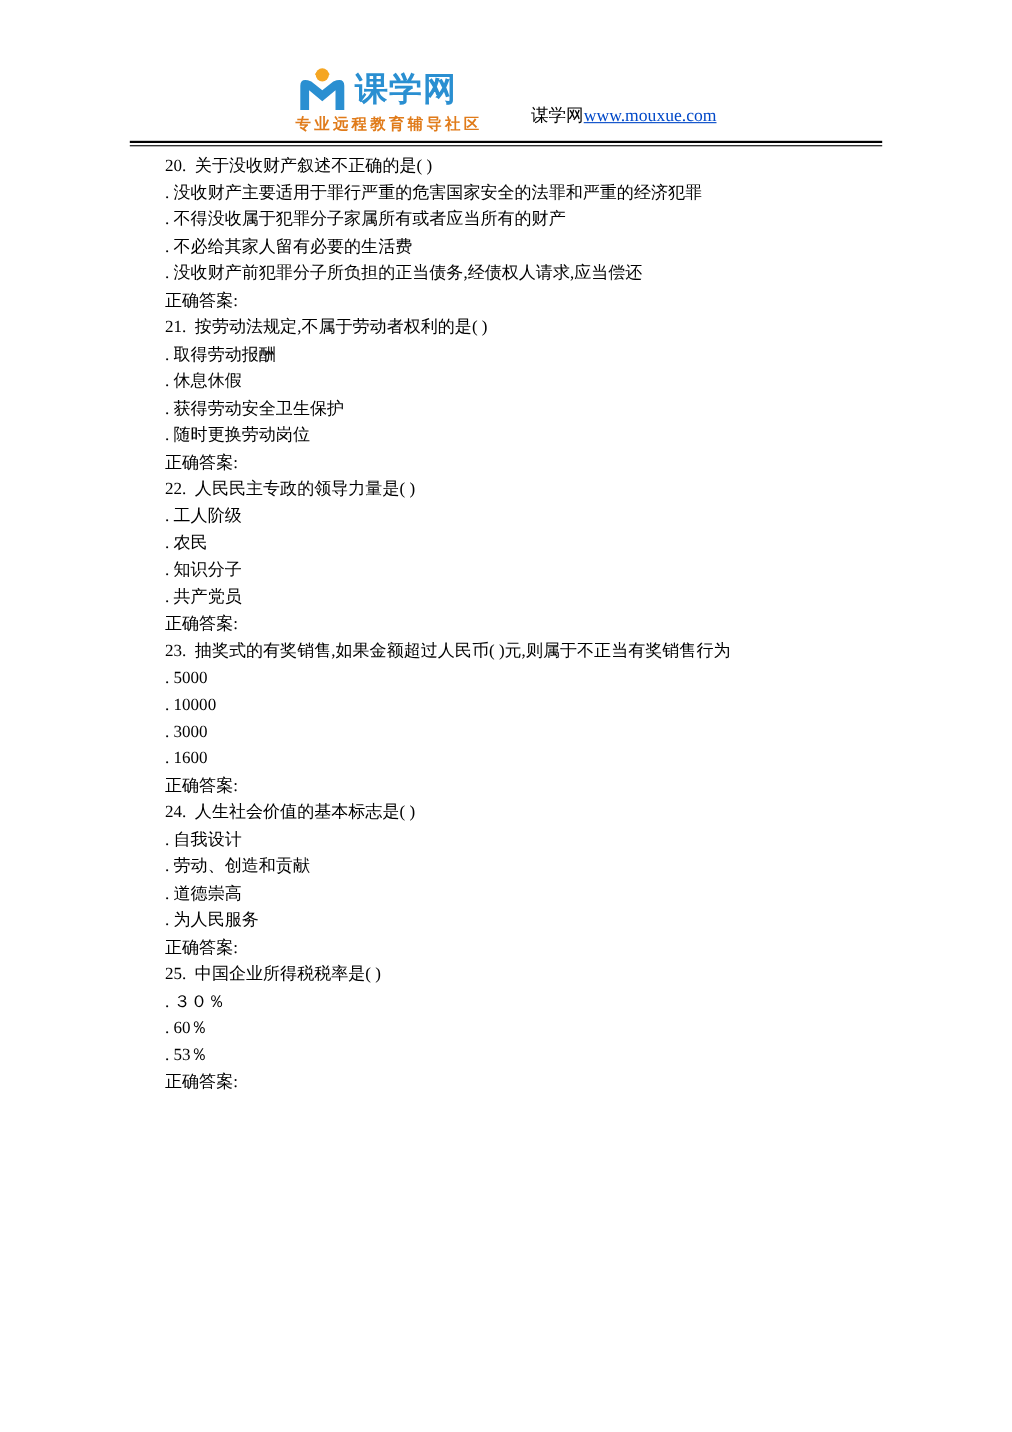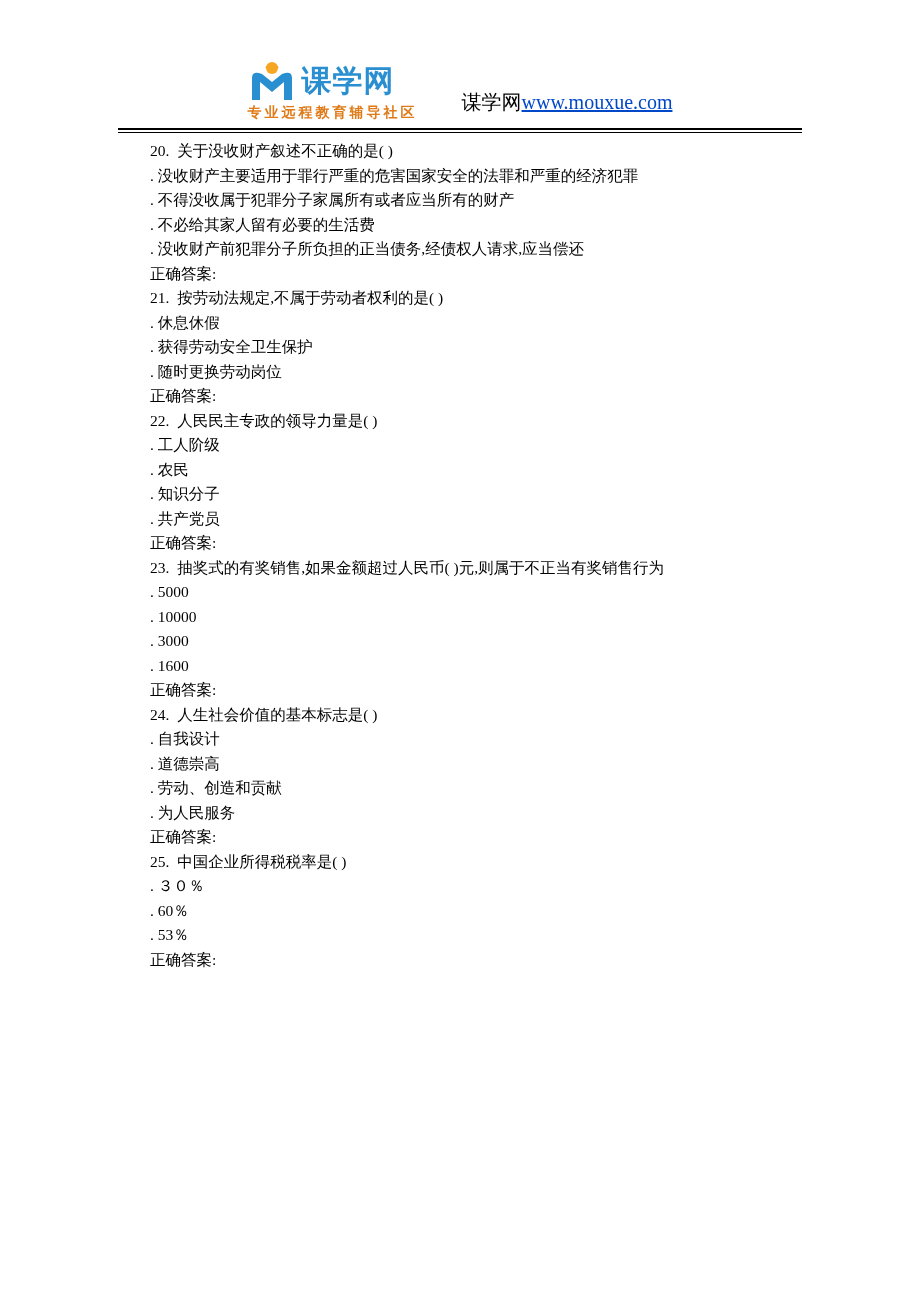--- a/index.html
+++ b/index.html
@@ -44,21 +44,21 @@
   }
   .logo-sub {
     font-family: "Microsoft YaHei", sans-serif;
     font-size: 14px;
     color: #e07b1a;
     letter-spacing: 3px;
     font-weight: 600;
     margin-top: 2px;
   }
   .site-ref {
-    font-size: 20px;
+    font-size: 16px;
     color: #000;
     margin-bottom: 6px;
   }
   .site-ref a {
     color: #0048c8;
     text-decoration: underline;
   }
   .hr-double {
     border-top: 2.5px solid #000;
     border-bottom: 1px solid #000;
@@ -108,20 +108,21 @@
       <div class="q-line"><span>20.</span>&nbsp;&nbsp;<span>关于没收财产叙述不正确的是(   )</span></div>
       <div class="opt-line">. <span>没收财产主要适用于罪行严重的危害国家安全的法罪和严重的经济犯罪</span></div>
       <div class="opt-line">. <span>不得没收属于犯罪分子家属所有或者应当所有的财产</span></div>
       <div class="opt-line">. <span>不必给其家人留有必要的生活费</span></div>
       <div class="opt-line">. <span>没收财产前犯罪分子所负担的正当债务,经债权人请求,应当偿还</span></div>
       <div class="ans-line">正确答案:</div>
     </div>
 
     <div class="question-block">
       <div class="q-line"><span>21.</span>&nbsp;&nbsp;<span>按劳动法规定,不属于劳动者权利的是( )</span></div>
+      <div class="opt-line">. <span>取得劳动报酬</span></div>
       <div class="opt-line">. <span>休息休假</span></div>
       <div class="opt-line">. <span>获得劳动安全卫生保护</span></div>
       <div class="opt-line">. <span>随时更换劳动岗位</span></div>
       <div class="ans-line">正确答案:</div>
     </div>
 
     <div class="question-block">
       <div class="q-line"><span>22.</span>&nbsp;&nbsp;<span>人民民主专政的领导力量是( )</span></div>
       <div class="opt-line">. <span>工人阶级</span></div>
       <div class="opt-line">. <span>农民</span></div>
@@ -135,22 +136,22 @@
       <div class="opt-line">. <span>5000</span></div>
       <div class="opt-line">. <span>10000</span></div>
       <div class="opt-line">. <span>3000</span></div>
       <div class="opt-line">. <span>1600</span></div>
       <div class="ans-line">正确答案:</div>
     </div>
 
     <div class="question-block">
       <div class="q-line"><span>24.</span>&nbsp;&nbsp;<span>人生社会价值的基本标志是(   )</span></div>
       <div class="opt-line">. <span>自我设计</span></div>
+      <div class="opt-line">. <span>劳动、创造和贡献</span></div>
       <div class="opt-line">. <span>道德崇高</span></div>
-      <div class="opt-line">. <span>劳动、创造和贡献</span></div>
       <div class="opt-line">. <span>为人民服务</span></div>
       <div class="ans-line">正确答案:</div>
     </div>
 
     <div class="question-block">
       <div class="q-line"><span>25.</span>&nbsp;&nbsp;<span>中国企业所得税税率是(     )</span></div>
       <div class="opt-line">. <span>３０％</span></div>
       <div class="opt-line">. <span>60％</span></div>
       <div class="opt-line">. <span>53％</span></div>
       <div class="ans-line">正确答案:</div>

